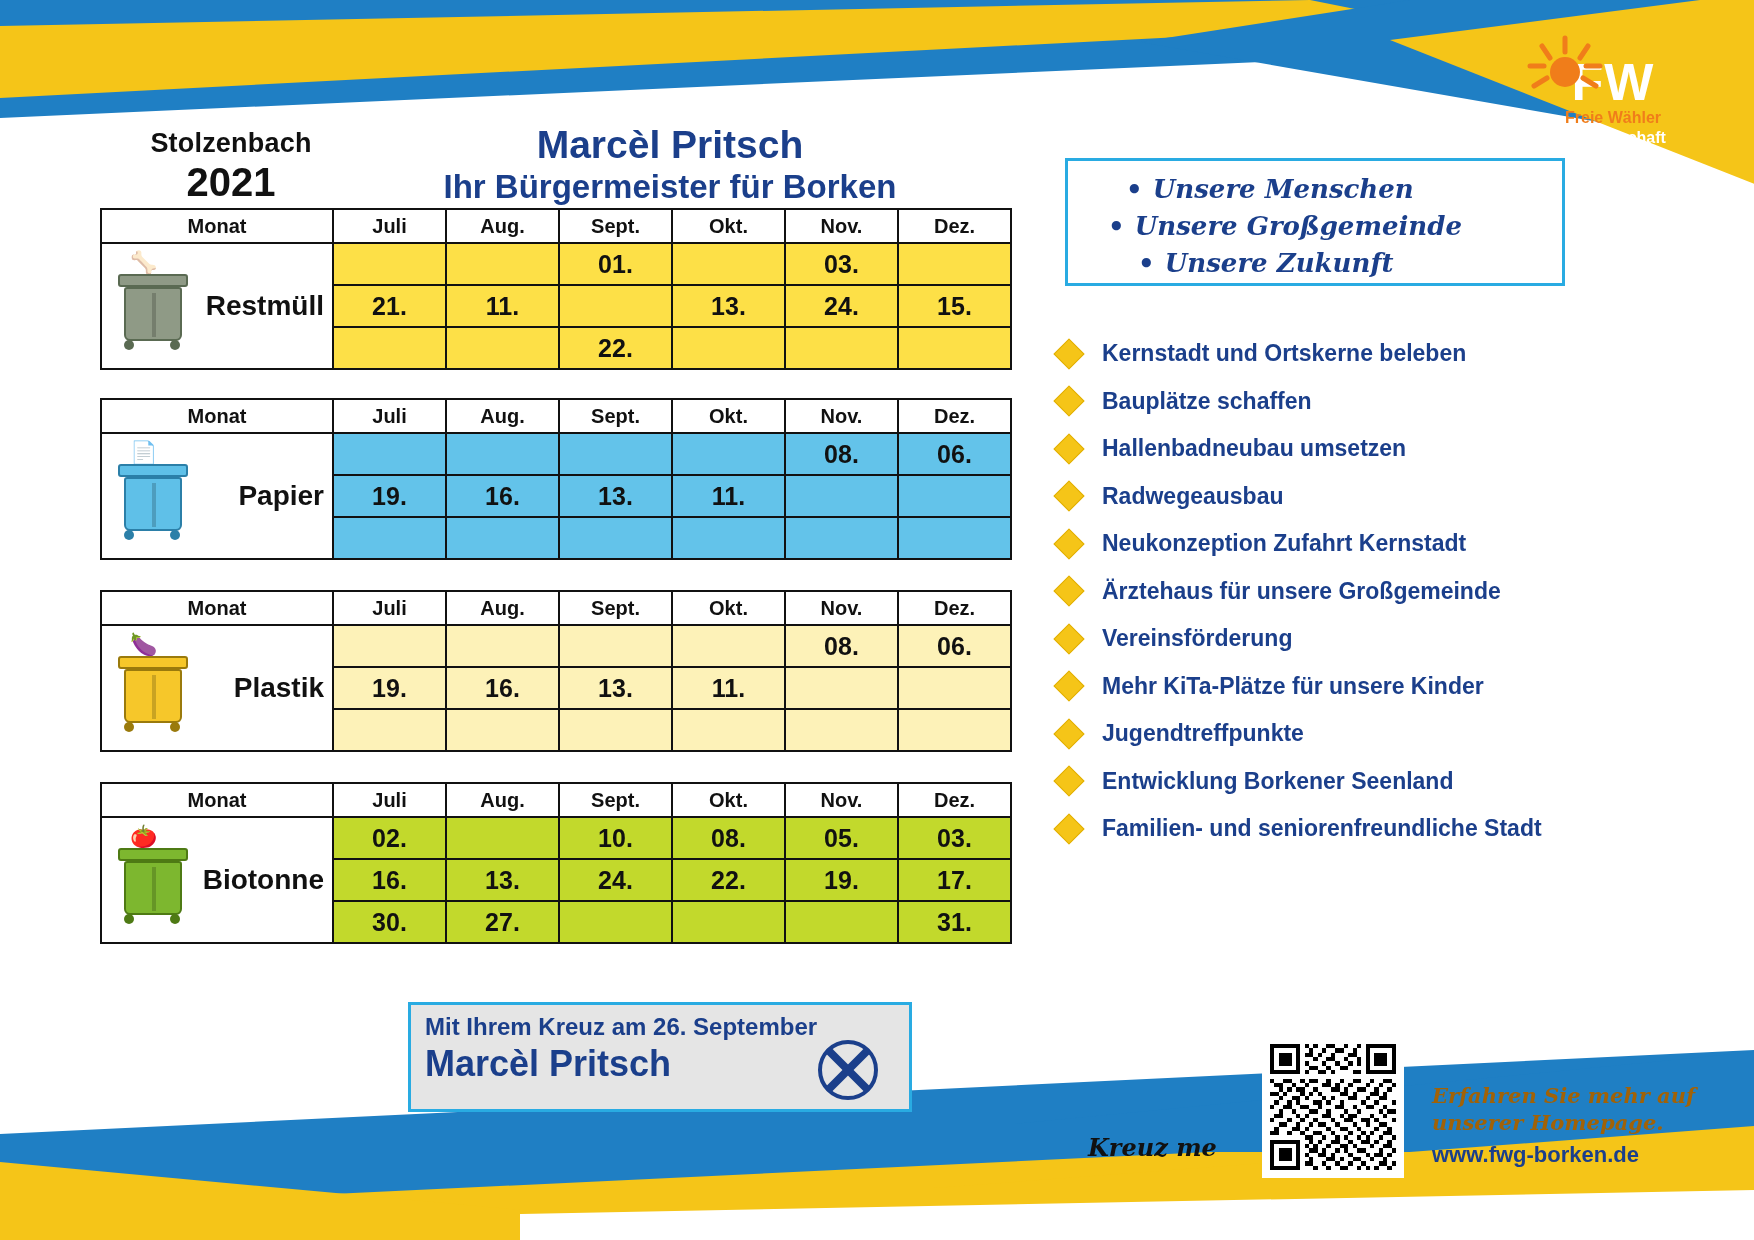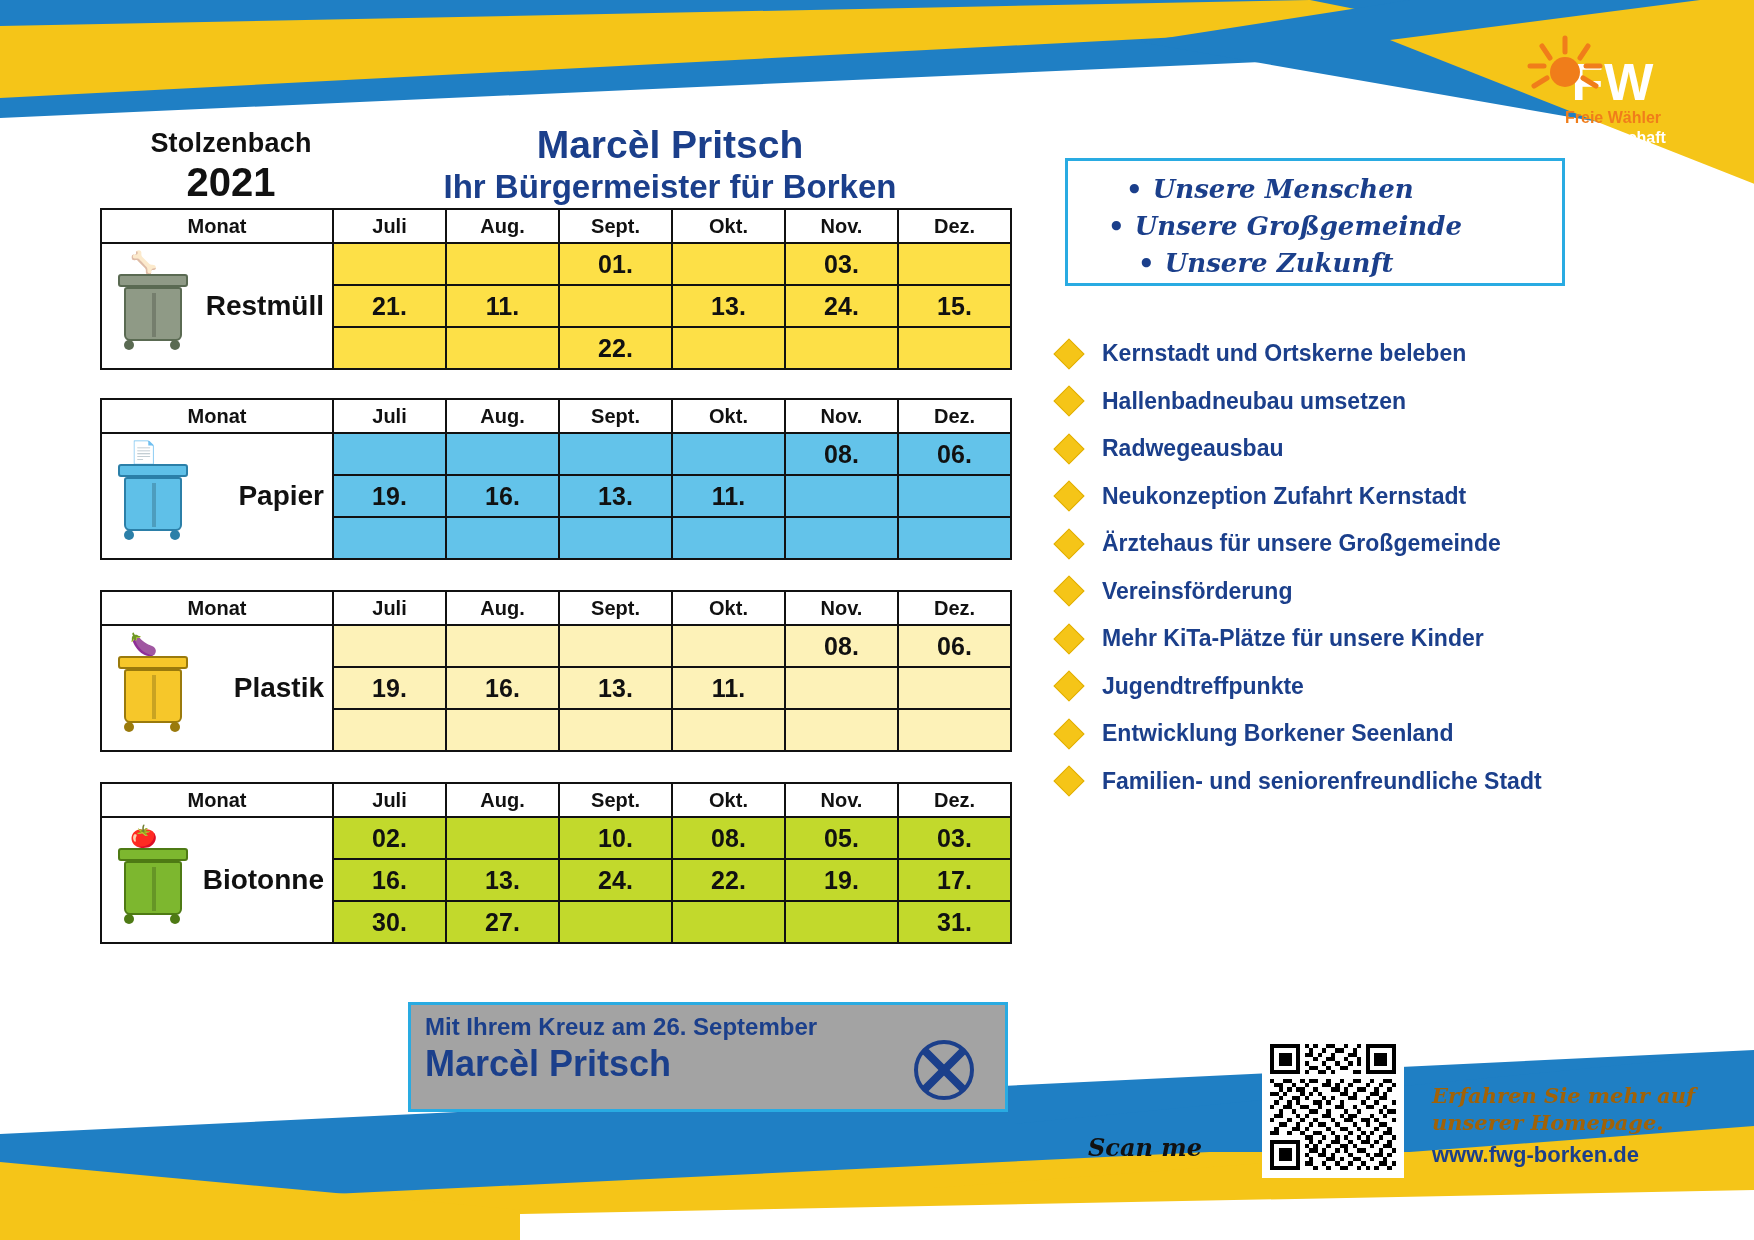--- a/index.html
+++ b/index.html
@@ -144,22 +144,22 @@
   .goals { position: absolute; left: 1058px; top: 340px; width: 640px; }
   .goal { display: flex; align-items: center; margin-bottom: 20.5px; }
   .diamond {
     width: 22px; height: 22px; background: #f5c518; transform: rotate(45deg);
     border: 1.5px solid #e0ae00; flex: 0 0 auto; margin-right: 22px;
   }
   .goal-text { font-size: 23px; font-weight: bold; color: #1b3f8b; }
 
   
   .cta {
-    position: absolute; left: 408px; bottom: 128px; width: 600px; height: 110px;
-    background: #a3a3a3; border: 3px solid #29abe2; padding: 8px 5px 0 14px;
+    position: absolute; left: 408px; bottom: 128px; width: 504px; height: 110px;
+    background: #e5e5e5; border: 3px solid #29abe2; padding: 8px 5px 0 14px;
   }
   .cta .l1 { font-size: 24px; font-weight: bold; color: #1b3f8b; }
   .cta .l2 { font-size: 36px; font-weight: bold; color: #1b3f8b; margin-top: 2px; }
   .xmark { position: absolute; right: 30px; top: 34px; width: 62px; height: 62px; }
 
   
   .scanme {
     position: absolute; left: 1088px; bottom: 78px;
     font-family: "DejaVu Serif", serif; font-style: italic; font-weight: bold;
     font-size: 24px; color: #111;
@@ -415,20 +415,24 @@
   </ul>
 </div>
 
 <div class="goals">
   <div class="goal">
       <span class="diamond"></span>
       <span class="goal-text">Kernstadt und Ortskerne beleben</span>
     </div>
   <div class="goal">
       <span class="diamond"></span>
+      <span class="goal-text">Bauplätze schaffen</span>
+    </div>
+  <div class="goal">
+      <span class="diamond"></span>
       <span class="goal-text">Hallenbadneubau umsetzen</span>
     </div>
   <div class="goal">
       <span class="diamond"></span>
       <span class="goal-text">Radwegeausbau</span>
     </div>
   <div class="goal">
       <span class="diamond"></span>
       <span class="goal-text">Neukonzeption Zufahrt Kernstadt</span>
     </div>
@@ -461,21 +465,21 @@
 <div class="cta">
   <div class="l1">Mit Ihrem Kreuz am 26. September</div>
   <div class="l2">Marcèl Pritsch</div>
   <svg class="xmark" viewBox="0 0 62 62">
     <circle cx="31" cy="31" r="28" fill="none" stroke="#1b3f8b" stroke-width="4"></circle>
     <line x1="13" y1="13" x2="49" y2="49" stroke="#1b3f8b" stroke-width="8" stroke-linecap="round"></line>
     <line x1="49" y1="13" x2="13" y2="49" stroke="#1b3f8b" stroke-width="8" stroke-linecap="round"></line>
   </svg>
 </div>
 
-<div class="scanme">Scan me</div>
+<div class="scanme">Kreuz me</div>
 
 <div class="qr">
   <svg viewBox="0 0 29 29" width="126" height="126" shape-rendering="crispEdges">
     <rect width="29" height="29" fill="#ffffff"></rect>
     <g fill="#000000">
       <rect x="0" y="0" width="7" height="1"></rect>
         <rect x="0" y="6" width="7" height="1"></rect>
       <rect x="0" y="0" width="1" height="7"></rect>
         <rect x="6" y="0" width="1" height="7"></rect>
       <rect x="2" y="2" width="3" height="3"></rect>

